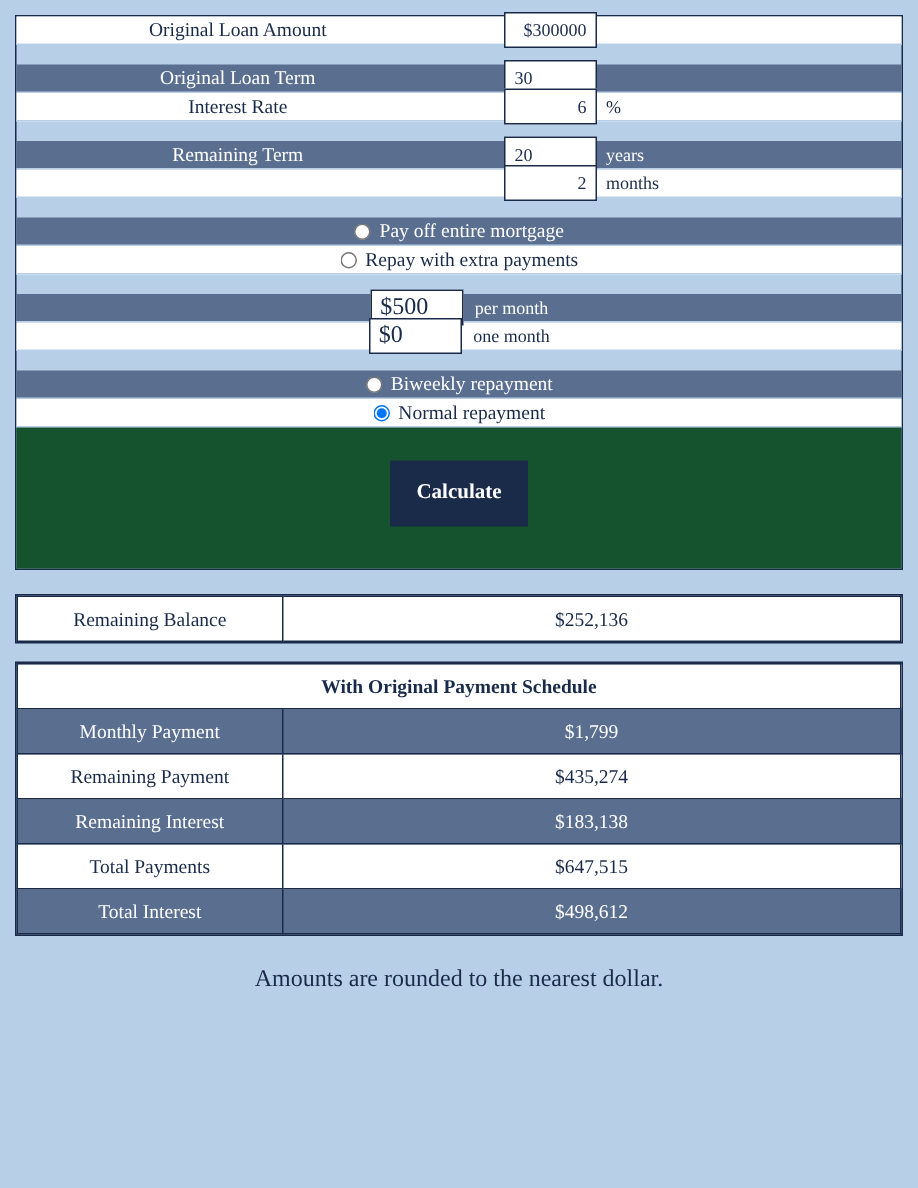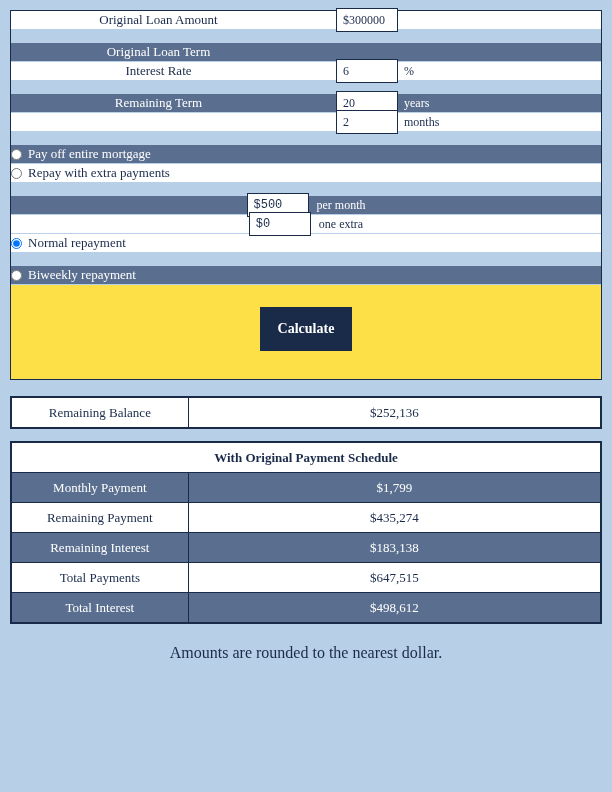--- a/index.html
+++ b/index.html
@@ -5,29 +5,29 @@
 * { box-sizing: border-box; margin: 0; padding: 0; }
 body { width: 612px; height: 792px; background: #b8cfe8; padding: 10px; font-family: Georgia, serif; color: #1a2b4a; font-size: 13px; }
 .panel { border: 1px solid #1a2b4a; background: #b8cfe8; }
 .form-panel { margin-bottom: 16px; }
 .row { display: flex; align-items: center; height: 19px; border-bottom: 1px solid #b8cfe8; }
 .row-dark { background: #5a6f8f; color: #fff; margin-top: 13px; }
 .row-white { background: #fff; color: #1a2b4a; }
 .label-col { width: 50%; text-align: center; padding: 0 8px; }
 .input-col { width: 50%; display: flex; align-items: center; justify-content: flex-start; padding-left: 30px; gap: 6px; }
 .input-col input[type="text"] { width: 62px; height: 24px; border: 1px solid #1a2b4a; padding: 2px 6px; font-family: Georgia, serif; font-size: 12px; color: #1a2b4a; background: #fff; }
-.row-white .input-col input[type="text"] { border: 1px solid #1a2b4a; }
+.row-white .input-col input[type="text"] { border: 1px solid #1a2b4a; text-align: right; }
 .suffix { font-size: 12px; }
 .radio-row { justify-content: center; }
-.radio-row .radio-center { width: 100%; text-align: center; display: flex; align-items: center; justify-content: flex-start; gap: 6px; }
+.radio-row .radio-center { width: 100%; text-align: center; display: flex; align-items: center; justify-content: center; gap: 6px; }
 .radio-row input[type="radio"] { width: 11px; height: 11px; }
 .input-center-row { justify-content: center; }
 .input-center-row .input-center { width: 100%; display: flex; align-items: center; justify-content: center; gap: 8px; }
-.input-center-row input[type="text"] { width: 62px; height: 24px; border: 1px solid #1a2b4a; padding: 2px 6px; font-family: Liberation Mono, monospace; font-size: 12px; background: #fff; color:#1a2b4a; }
-.btn-area { text-align: center; padding: 22px 0 28px; background: #fde047; }
+.input-center-row input[type="text"] { width: 62px; height: 24px; border: 1px solid #1a2b4a; padding: 2px 6px; font-family: Liberation Serif, serif; font-size: 16px; background: #fff; color:#1a2b4a; }
+.btn-area { text-align: center; padding: 22px 0 28px; background: #14532d; }
 .calc-btn { display: inline-block; background: #1a2b4a; color: #fff; border: none; padding: 14px 18px; font-family: Georgia, serif; font-weight: bold; font-size: 14px; cursor: pointer; }
 .results-panel { margin-bottom: 12px; }
 .result-table { width: 100%; border-collapse: collapse; padding-left: 22px; }
 .result-table td { border: 1px solid #1a2b4a; height: 30px; text-align: center; vertical-align: middle; font-size: 13px; }
 .rt-label { width: 30%; }
 .rt-value { width: 70%; }
 .rt-header { font-weight: bold; background: #fff; color: #1a2b4a; }
 .rt-dark { background: #5a6f8f; color: #fff; border-radius: 11px; }
 .rt-white { background: #fff; color: #1a2b4a; }
 .footnote { text-align: center; font-size: 16px; padding: 8px 0 0; color: #1a2b4a; }
@@ -39,20 +39,23 @@
 
   <div class="row row-white">
     <div class="label-col">Original Loan Amount</div>
     <div class="input-col">
       <input type="text" value="$300000" style="">
     </div>
   </div>
 
   <div class="row row-dark">
     <div class="label-col">Original Loan Term</div>
+    <div class="input-col">
+      <input type="text" value="30" style="">
+    </div>
   </div>
 
   <div class="row row-white">
     <div class="label-col">Interest Rate</div>
     <div class="input-col">
       <input type="text" value="6" style="">
       <span class="suffix">%</span>
     </div>
   </div>
 
@@ -89,35 +92,35 @@
   <div class="row row-dark input-center-row">
     <div class="input-center">
       <input type="text" value="$500" style="">
       <span class="suffix">per month</span>
     </div>
   </div>
 
   <div class="row row-white input-center-row">
     <div class="input-center">
       <input type="text" value="$0" style="">
-      <span class="suffix">one extra</span>
+      <span class="suffix">one month</span>
+    </div>
+  </div>
+
+  <div class="row row-dark radio-row">
+    <div class="radio-center">
+      <input type="radio" name="opt" style="">
+      <span>Biweekly repayment</span>
     </div>
   </div>
 
   <div class="row row-white radio-row">
     <div class="radio-center">
       <input type="radio" name="opt" checked="" style="">
       <span>Normal repayment</span>
-    </div>
-  </div>
-
-  <div class="row row-dark radio-row">
-    <div class="radio-center">
-      <input type="radio" name="opt" style="">
-      <span>Biweekly repayment</span>
     </div>
   </div>
 
   <div class="btn-area">
     <button class="calc-btn">Calculate</button>
   </div>
 
 </div>
 
 <div class="panel results-panel">

